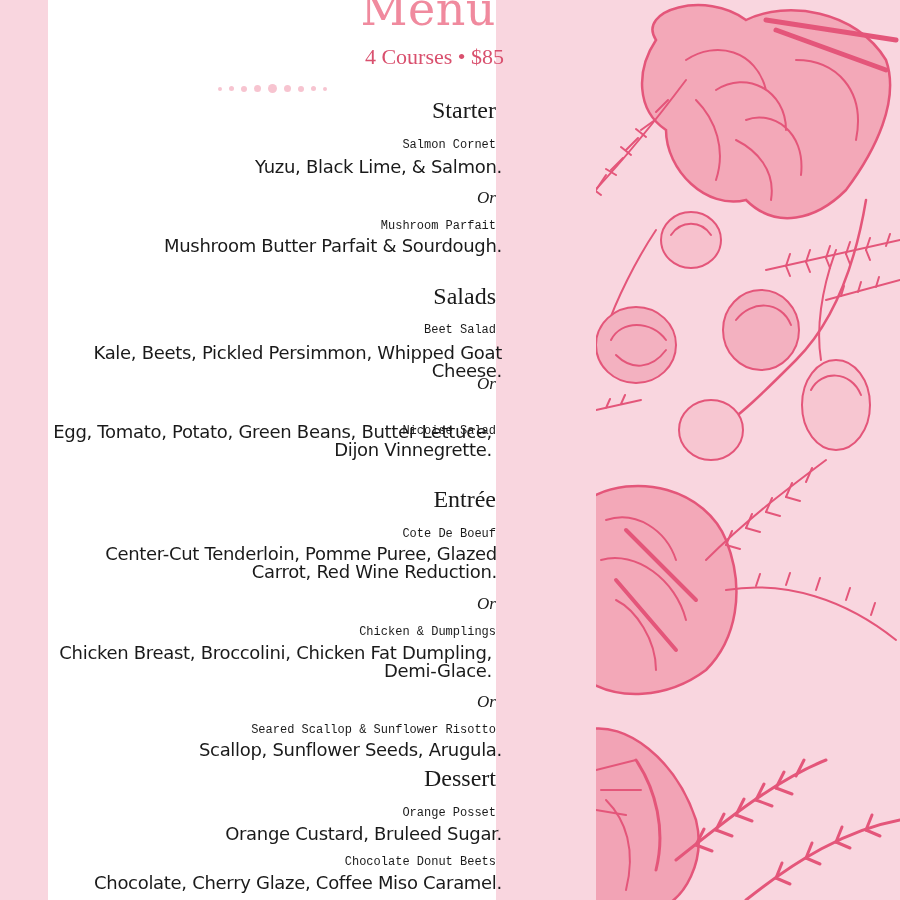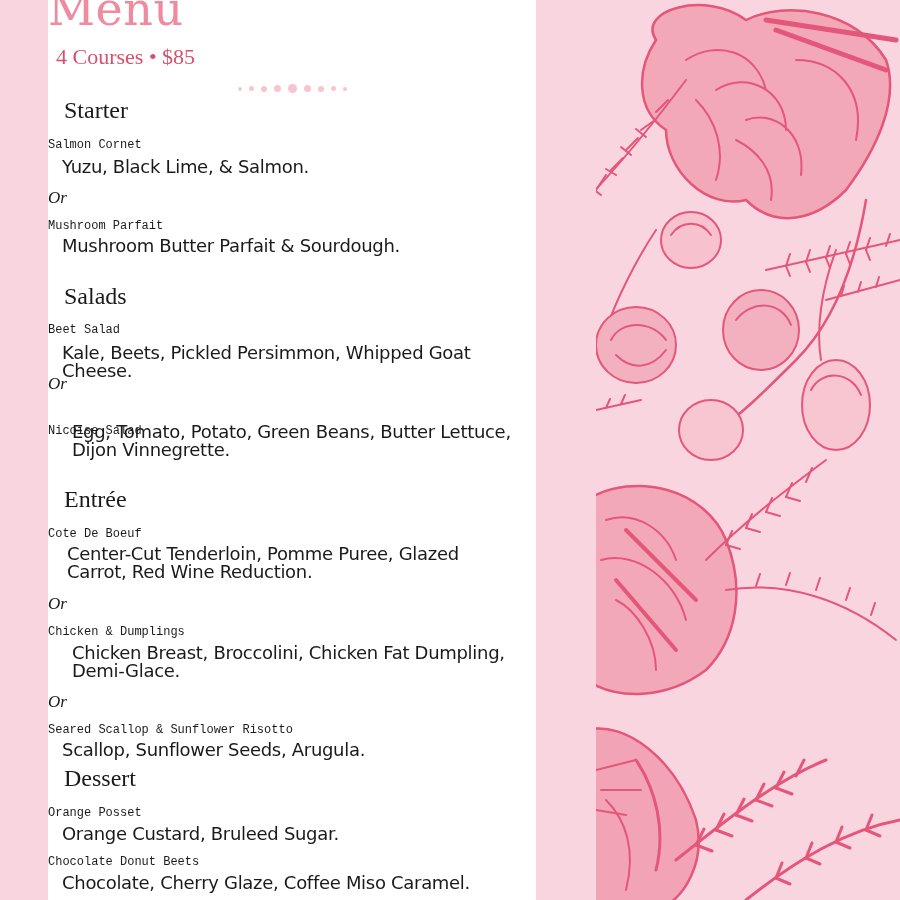--- a/index.html
+++ b/index.html
@@ -7,21 +7,21 @@
       width: 900px; height: 900px; overflow: hidden;
       position: relative; background: #f9d6df;
       font-family: "Liberation Serif", serif;
     }
     .left-strip {
       position: absolute; left: 0; top: 0; width: 48px; height: 900px;
       background: #f9d6df;
     }
     .menu-column {
       position: absolute; left: 48px; top: 0; width: 448px; height: 900px;
-      background: #ffffff; text-align: left; color: #1a1a1a; padding-left: 40px;
+      background: #ffffff; text-align: right; color: #1a1a1a;
     }
     .floral-panel {
       position: absolute; left: 596px; top: 0; width: 304px; height: 900px;
       background: #f9d6df; overflow: hidden;
     }
     .title {
       position: absolute; left: 0; width: 100%; top: -14px;
       font-size: 46px; color: #f08a9e; line-height: 1;
       font-family: "DejaVu Serif", serif; letter-spacing: 0.5px;
     }
@@ -30,21 +30,21 @@
       font-size: 22px; color: #d9506e; line-height: 1;
       font-family: "Liberation Serif", serif;
       margin-left: 8px;
     }
     .dots {
       position: absolute; left: 0; width: 100%; top: 84px;
       display: flex; justify-content: center; align-items: center; gap: 7px;
     }
     .dot { border-radius: 50%; background: #f7c4d0; display: inline-block; }
     .section-title {
-      position: absolute; left: 16px; width: 100%;
+      position: absolute; left: 0; width: 100%;
       font-size: 24px; line-height: 1; font-family: "Liberation Serif", serif;
     }
     .item-name {
       position: absolute; left: 0; width: 100%;
       font-size: 12px; line-height: 1; font-family: Liberation Mono, monospace;
     }
     .item-desc {
       position: absolute; left: 50%; transform: translateX(-50%);
       width: 460px; font-size: 18px; line-height: 18px;
       font-family: "DejaVu Sans", sans-serif; letter-spacing: -0.3px;

